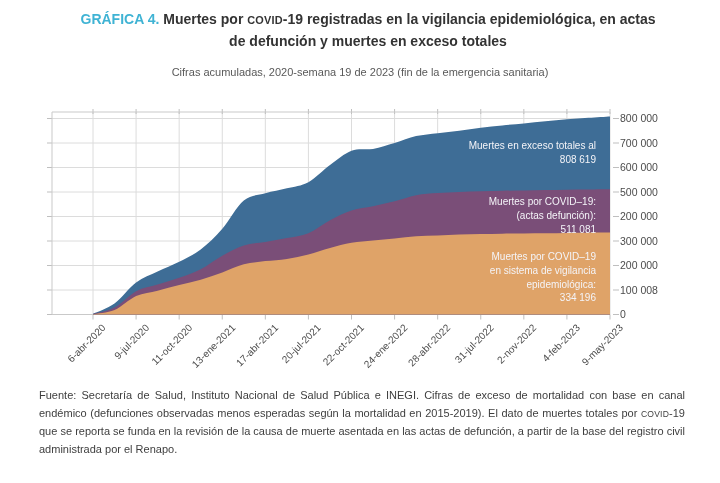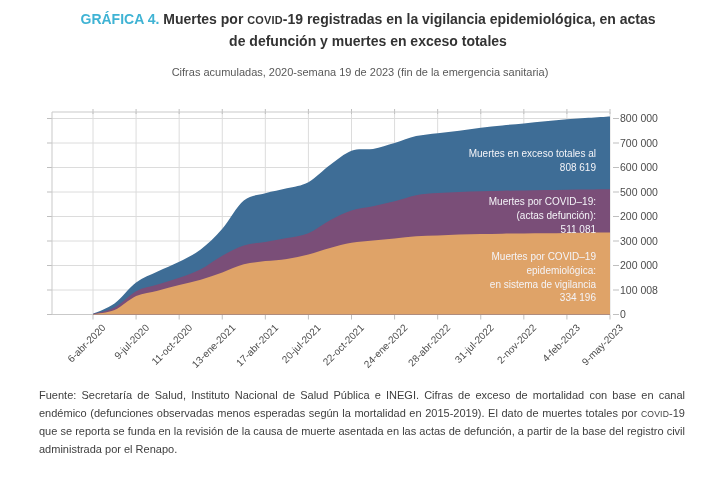--- a/index.html
+++ b/index.html
@@ -141,33 +141,33 @@
       <div class="x-label" style="top: 322px; right: 404.583px;">20-jul-2021</div>
       <div class="x-label" style="top: 322px; right: 361.5px;">22-oct-2021</div>
       <div class="x-label" style="top: 322px; right: 318.417px;">24-ene-2022</div>
       <div class="x-label" style="top: 322px; right: 275.333px;">28-abr-2022</div>
       <div class="x-label" style="top: 322px; right: 232.25px;">31-jul-2022</div>
       <div class="x-label" style="top: 322px; right: 189.167px;">2-nov-2022</div>
       <div class="x-label" style="top: 322px; right: 146.083px;">4-feb-2023</div>
       <div class="x-label" style="top: 322px; right: 103px;">9-may-2023</div>
     </div>
   <div id="anno-layer">
-      <div class="anno" style="top: 139px; margin-top: 8px;">
+      <div class="anno" style="top: 139px;">
         <div>Muertes en exceso totales al</div>
         <div>808 619</div>
       </div>
       <div class="anno" style="top: 195px;">
         <div>Muertes por COVID–19:</div>
         <div>(actas defunción):</div>
         <div>511 081</div>
       </div>
       <div class="anno" style="top: 250px;">
         <div>Muertes por COVID–19</div>
+        <div>en sistema de vigilancia</div>
         <div>epidemiológica:</div>
-        <div>en sistema de vigilancia</div>
         <div>334 196</div>
       </div>
     </div>
 
   <div class="source-note">
     <span>Fuente: Secretaría de Salud, Instituto Nacional de Salud Pública e INEGI. Cifras de exceso de mortalidad con base en canal endémico (defunciones observadas menos esperadas según la mortalidad en 2015-2019). El dato de muertes totales por </span><span class="sc">COVID</span><span>-19 que se reporta se funda en la revisión de la causa de muerte asentada en las actas de defunción, a partir de la base del registro civil administrada por el Renapo.</span>
   </div>
 
 </div>
 

